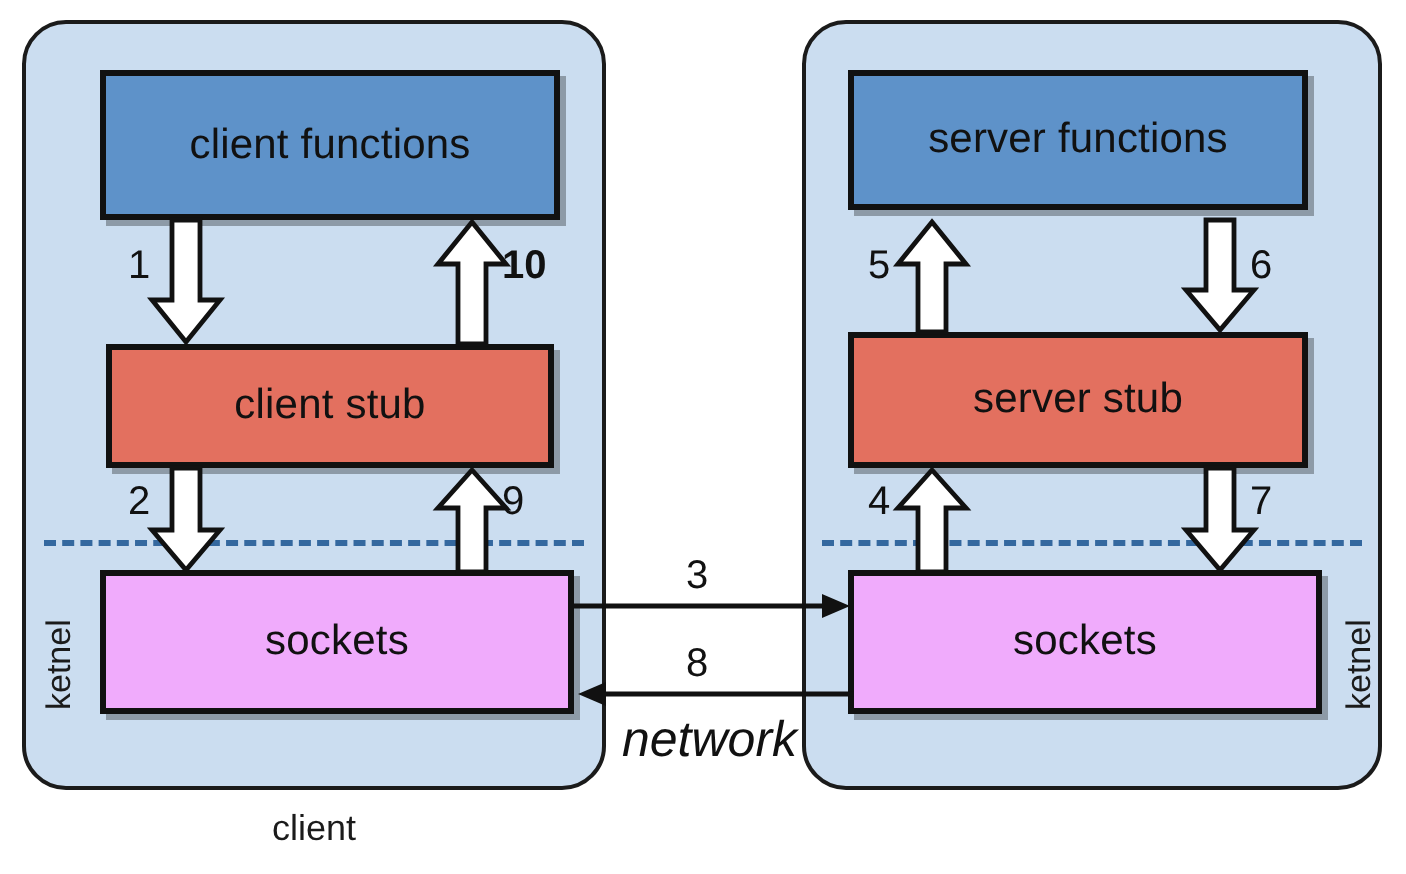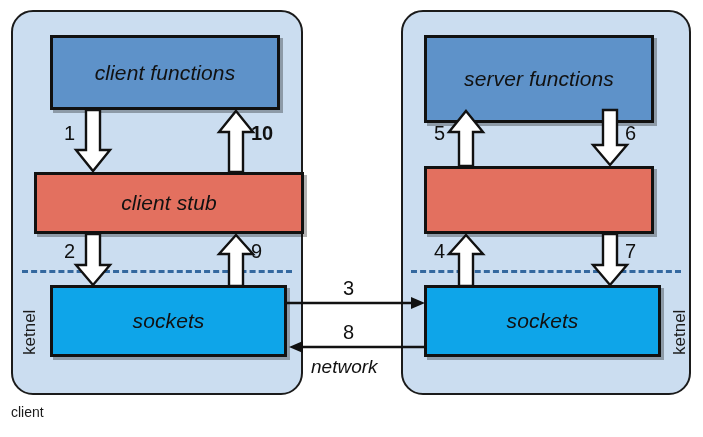--- a/index.html
+++ b/index.html
@@ -34,25 +34,24 @@
     border: 3px solid #111111;
     display: flex;
     align-items: center;
     justify-content: center;
     text-align: center;
     color: #111111;
     font-size: 21px;
     line-height: 1.12;
     letter-spacing: .1px;
     box-shadow: 3px 3px 0 rgba(0,0,0,.30);
-    font-style: italic;
   }
   .node-box.blue   { background: #5e92c9; }
   .node-box.red    { background: #e3705f; }
-  .node-box.orange { background: #0ea5e9; }
+  .node-box.orange { background: #f0abfc; }
 
   
   .kernel-line {
     position: absolute;
     height: 0;
     border-top: 3px dashed #34689f;
   }
 
   
   .kernel-label {
@@ -60,38 +59,38 @@
     font-size: 17px;
     color: #1b1b1b;
     transform: rotate(-90deg);
     transform-origin: left top;
     white-space: nowrap;
   }
 
   
   .caption {
     position: absolute;
-    font-size: 14px;
+    font-size: 18px;
     color: #1b1b1b;
-    text-align: left;
+    text-align: center;
     white-space: nowrap;
   }
 
   
   .step-num {
     position: absolute;
     font-size: 20px;
     color: #111111;
     white-space: nowrap;
   }
 
   
   .network-label {
     position: absolute;
-    font-size: 19px;
+    font-size: 25px;
     font-style: italic;
     color: #111111;
     white-space: nowrap;
   }
 
   
   .block-arrow { position: absolute; }
   .block-arrow svg { display: block; overflow: visible; }
 
   
@@ -104,21 +103,21 @@
 <div id="canvas">
 
   <div class="host-panel" style="left:11px; top:10px; width:292px; height:385px;"></div>
 
   <div class="kernel-line" style="left:22px; top:270px; width:270px;"></div>
 
   <div class="node-box blue" style="left:50px; top:35px; width:230px; height:75px;">
     <span>client functions</span>
   </div>
 
-  <div class="node-box red" style="left:34px; top:172px; width:270px; height:62px;">
+  <div class="node-box red" style="left:53px; top:172px; width:224px; height:62px;">
     <span>client stub</span>
   </div>
 
   <div class="node-box orange" style="left:50px; top:285px; width:237px; height:72px;">
     <span>sockets</span>
   </div>
 
   <div class="kernel-label" style="left:20px; top:355px;">ketnel</div>
 
   <div class="block-arrow" style="left:75px; top:110px; width:36px; height:62px;">
@@ -148,25 +147,26 @@
     </svg>
   </div>
   <div class="step-num" style="left:251px; top:240px;">9</div>
 
   <div class="caption" style="left:11px; top:404px; width:292px;">client</div>
 
   <div class="host-panel" style="left:401px; top:10px; width:290px; height:385px;"></div>
 
   <div class="kernel-line" style="left:411px; top:270px; width:270px;"></div>
 
-  <div class="node-box blue" style="left:424px; top:35px; width:230px; height:88px;">
+  <div class="node-box blue" style="left:424px; top:35px; width:230px; height:70px;">
     <span>server functions</span>
   </div>
 
   <div class="node-box red" style="left:424px; top:166px; width:230px; height:68px; flex-direction:column;">
+    <span>server stub</span>
   </div>
 
   <div class="node-box orange" style="left:424px; top:285px; width:237px; height:72px;">
     <span>sockets</span>
   </div>
 
   <div class="kernel-label" style="left:670px; top:355px;">ketnel</div>
 
   <div class="block-arrow" style="left:448px; top:110px; width:36px; height:56px;">
     <svg width="36" height="56" viewBox="0 0 36 56">

